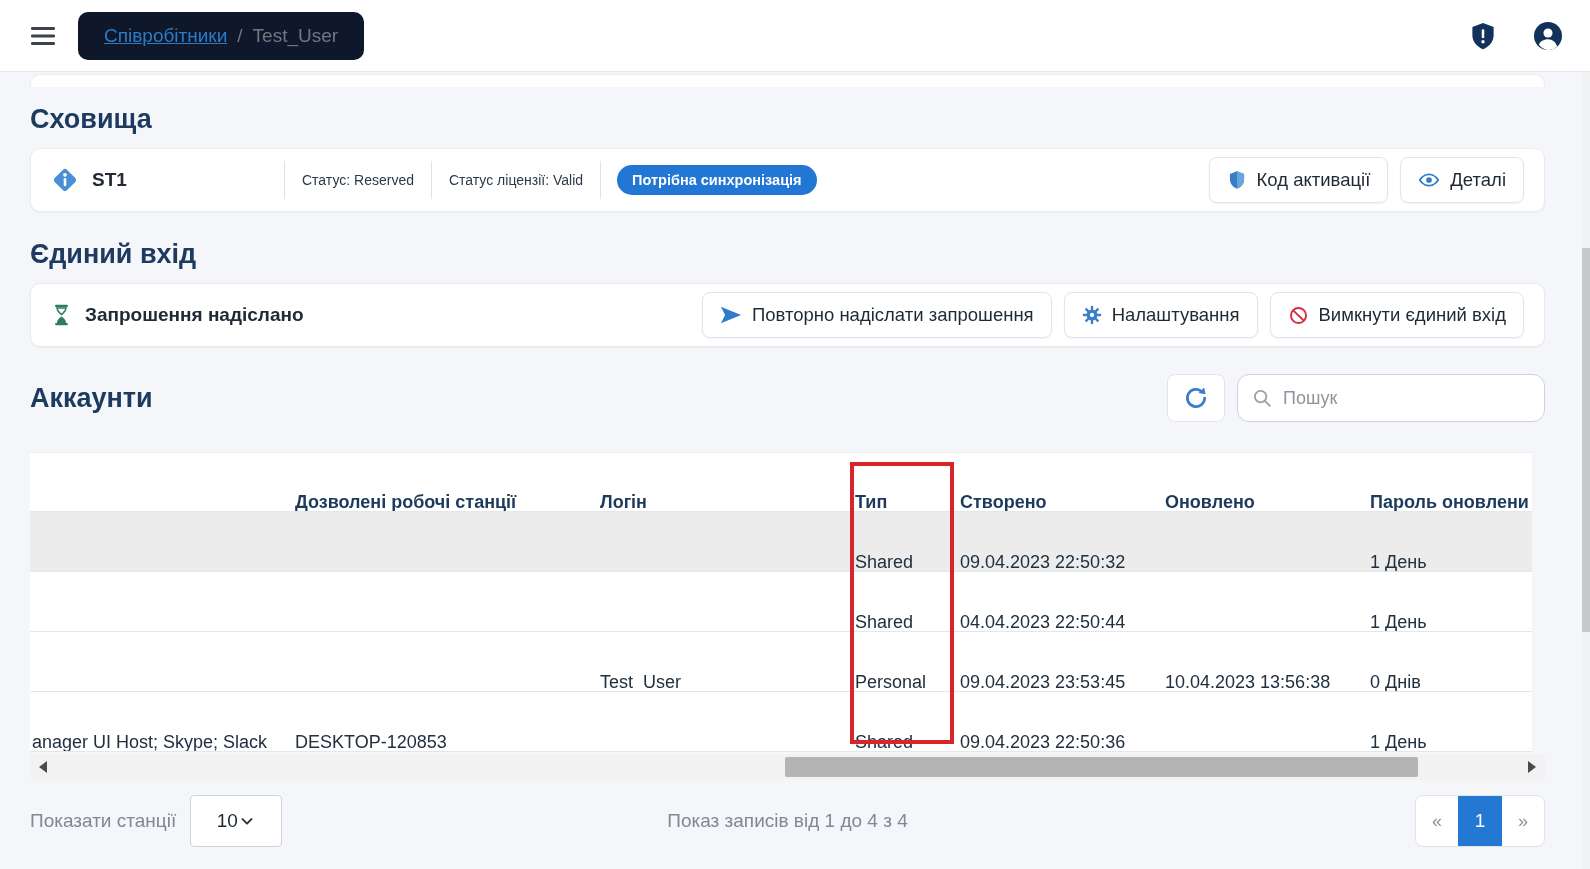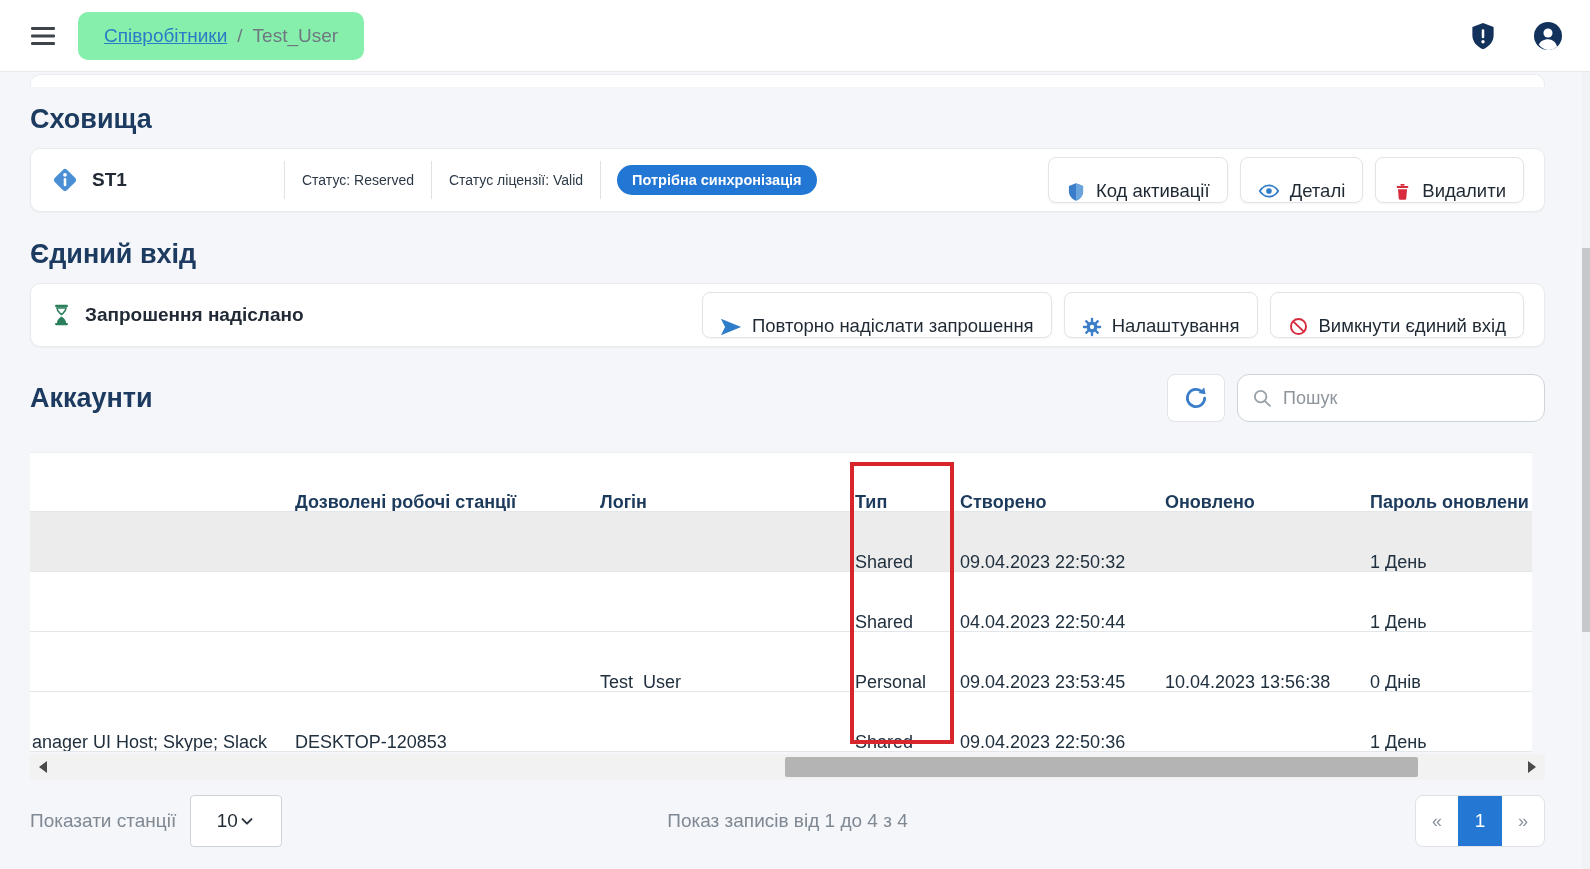--- a/index.html
+++ b/index.html
@@ -10,21 +10,21 @@
     color:#20303f;
     position:relative;
   }
   
   .topbar {
     height:72px; background:#ffffff; border-bottom:1px solid #e7e9ec;
     display:flex; align-items:center; padding:0 26px; position:relative; z-index:5;
   }
   .hamburger { width:34px; height:30px; display:flex; align-items:center; justify-content:center; cursor:pointer; }
   .crumb-chip {
-    margin-left:18px; background:#86efac; border-radius:10px; padding:13px 26px;
+    margin-left:18px; background:#0f172a; border-radius:10px; padding:13px 26px;
     display:flex; align-items:center; gap:10px; font-size:19px;
   }
   .crumb-link { color:#2b7bc6; text-decoration:underline; cursor:pointer; }
   .crumb-sep, .crumb-cur { color:#6f7780; }
   .topbar-right { margin-left:auto; display:flex; align-items:center; gap:34px; }
   
   .main { padding:0 45px 0 30px; position:relative; }
   .partial-card {
     height:13px; margin-top:2px; background:#fff;
     border:1px solid #eaecef; border-bottom:none; border-radius:10px 10px 0 0;
@@ -40,21 +40,21 @@
   .storage-name { display:flex; align-items:center; gap:13px; width:233px; font-weight:700; font-size:19px; color:#222b35; }
   .meta { font-size:14px; color:#2c3947; padding:0 17px; white-space:nowrap; }
   .badge {
     margin-left:16px; background:#2377d4; color:#fff; font-size:14.5px; font-weight:700;
     padding:7px 15px; border-radius:15px; white-space:nowrap;
   }
   .spacer { flex:1; }
   .btn-row { display:flex; gap:12px; }
   .btn {
     background:#fff; border:1px solid #e1e4e8; border-radius:8px; height:46px;
-    display:flex; align-items:flex-end; gap:10px; padding:0 17px;
+    display:flex; align-items:center; gap:10px; padding:0 17px;
     font-size:18.5px; color:#1f2933; cursor:pointer; white-space:nowrap;
     box-shadow:0 1px 2px rgba(30,40,60,.05);
   }
   .sso-status { display:flex; align-items:center; gap:13px; font-weight:700; font-size:19px; color:#222b35; }
   
   .accounts-bar { margin-top:27px; display:flex; align-items:center; height:48px;justify-content:center; }
   .icon-btn {
     width:58px; height:48px; background:#fff; border:1px solid #e1e4e8; border-radius:8px;
     display:flex; align-items:center; justify-content:center; cursor:pointer;
   }
@@ -177,28 +177,20 @@
           <path d="M12 1.5l8.5 3.2v6.4c0 5.4-3.5 9.3-8.5 11.4z" fill="#6ba3dc"></path>
         </svg>
         <span>Код активації</span>
       </button>
       <button class="btn">
         <svg width="22" height="22" viewBox="0 0 24 24">
           <path d="M2 12s3.6-6.2 10-6.2S22 12 22 12s-3.6 6.2-10 6.2S2 12 2 12z" fill="none" stroke="#2f7cc9" stroke-width="2"></path>
           <circle cx="12" cy="12" r="3.1" fill="#2f7cc9"></circle>
         </svg>
         <span>Деталі</span>
-      </button>
-      <button class="btn">
-        <svg width="19" height="20" viewBox="0 0 24 24">
-          <rect x="9.3" y="1.8" width="5.4" height="2.4" rx="1" fill="#d92b3e"></rect>
-          <rect x="4.6" y="4.4" width="14.8" height="2.4" rx="1" fill="#d92b3e"></rect>
-          <path d="M6.3 8.4h11.4l-.9 11.6a2.1 2.1 0 01-2.1 1.9H9.3a2.1 2.1 0 01-2.1-1.9z" fill="#d92b3e"></path>
-        </svg>
-        <span>Видалити</span>
       </button>
     </div>
   </div>
 
   <h2 class="section sec2">Єдиний вхід</h2>
   <div class="card">
     <div class="sso-status">
       <span style="display:flex;">
         <svg width="21" height="24" viewBox="0 0 24 26">
           <rect x="4.6" y="1.4" width="14.8" height="2.6" rx="1.2" fill="#2b7f5c"></rect>

